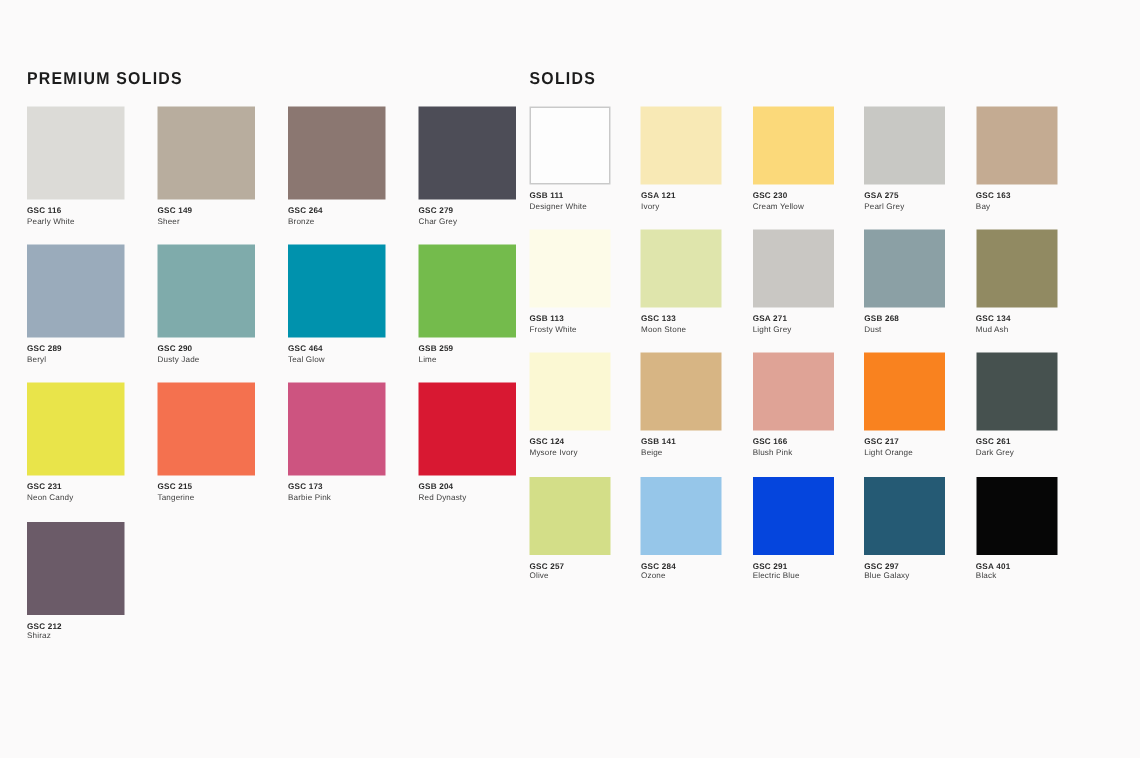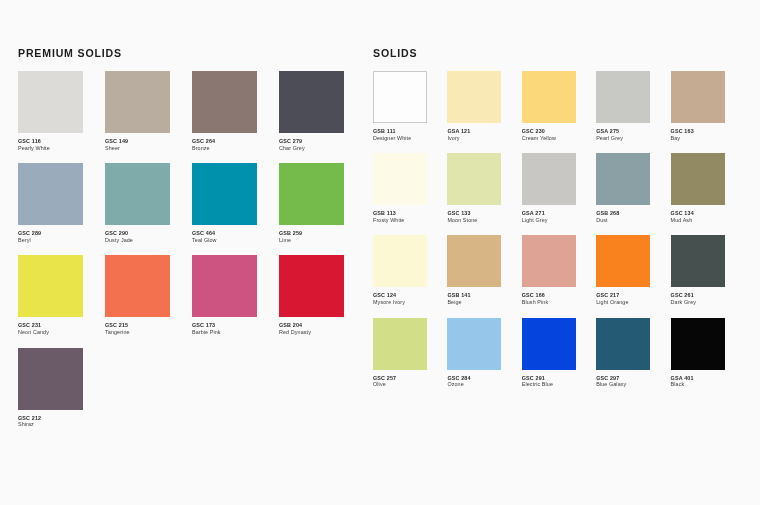--- a/index.html
+++ b/index.html
@@ -19,21 +19,21 @@
     width: 760px;
     height: 505px;
     background: #fbfafa;
     box-sizing: border-box;
   }
   .section {
     position: absolute;
     top: 47px;
   }
   #premium-section { left: 18px; width: 348px; }
-  #solids-section  { left: 373px; width: 372px; }
+  #solids-section  { left: 353px; width: 372px; }
 
   .section-title {
     font-family: "Liberation Sans", sans-serif;
     font-size: 11.5px;
     font-weight: bold;
     letter-spacing: 0.9px;
     color: #1c1c1c;
     text-transform: uppercase;
     margin: 0 0 11px 0;
     line-height: 13px;

